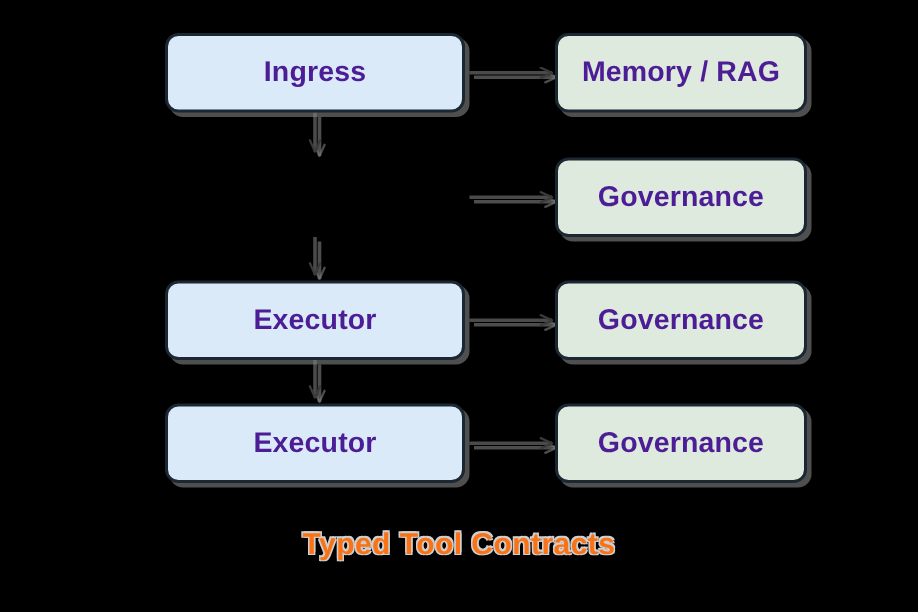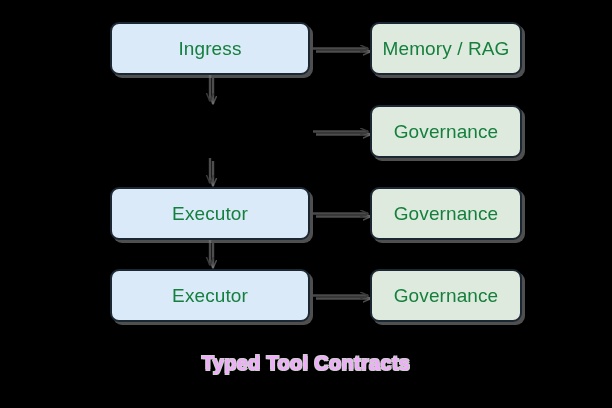--- a/index.html
+++ b/index.html
@@ -22,52 +22,52 @@
   }
   .node {
     position: absolute;
     box-sizing: border-box;
     border: 2px solid #1b2733;
     border-radius: 9px;
     display: flex;
     align-items: center;
     justify-content: center;
     font-size: 19px;
-    font-weight: normal;
-    color: #15803d;
+    font-weight: bold;
+    color: #4c1d95;
     letter-spacing: 0.1px;
     box-shadow: 3px 3px 0 rgba(128,128,128,0.62);
     white-space: nowrap;
   }
   .node.stage {
     background: #daeaf8;
     left: 110px;
     width: 200px;
     height: 53px;
   }
   .node.side {
     background: #dfeade;
     left: 370px;
-    width: 152px;
+    width: 168px;
     height: 53px;
   }
   .row0 { top: 22px; }
   .row1 { top: 105px; }
   .row2 { top: 187px; }
   .row3 { top: 269px; }
 
   .caption {
     position: absolute;
     left: 0;
     top: 352px;
     width: 612px;
     text-align: center;
     font-size: 20px;
     font-weight: bold;
-    color: #f0abfc;
+    color: #f97316;
     text-shadow:
       -1px -1px 0 #cfcfcf,
        1px -1px 0 #cfcfcf,
       -1px  1px 0 #cfcfcf,
        1px  1px 0 #cfcfcf;
     letter-spacing: 0.3px;
   }
 
   svg.edges {
     position: absolute;

